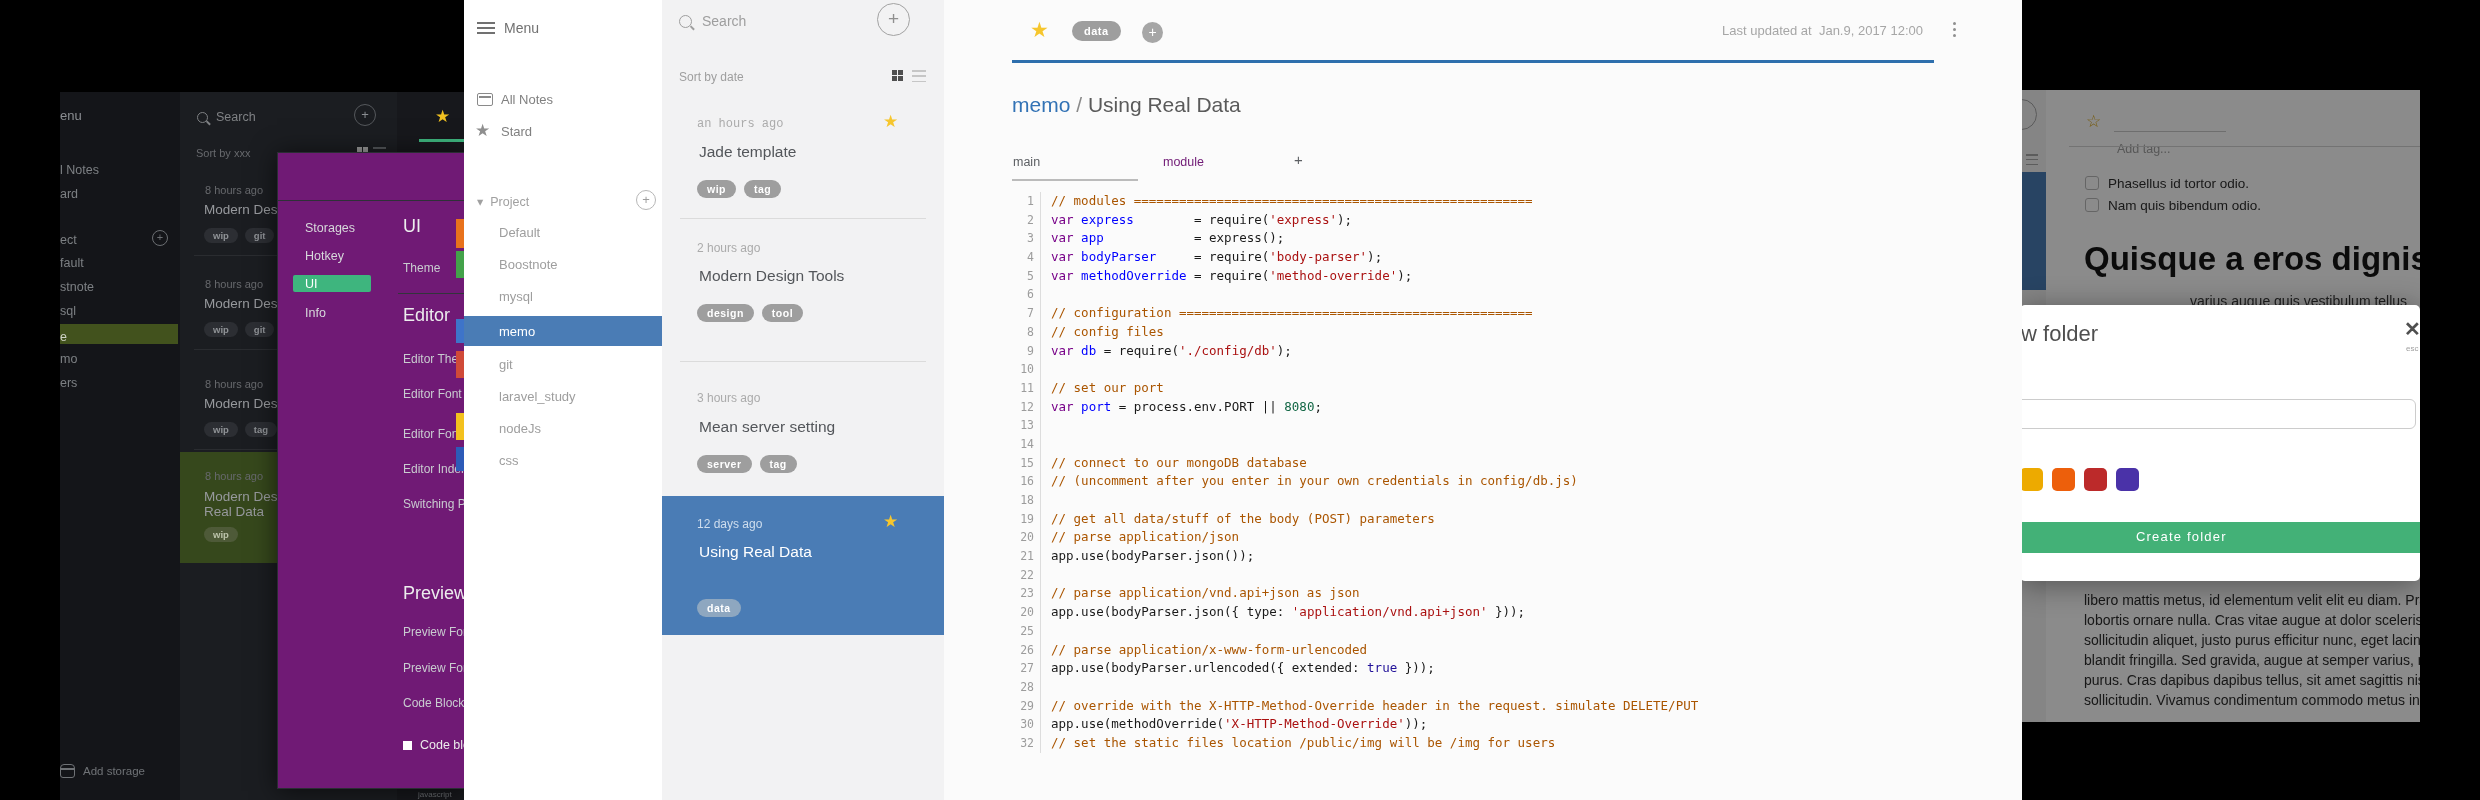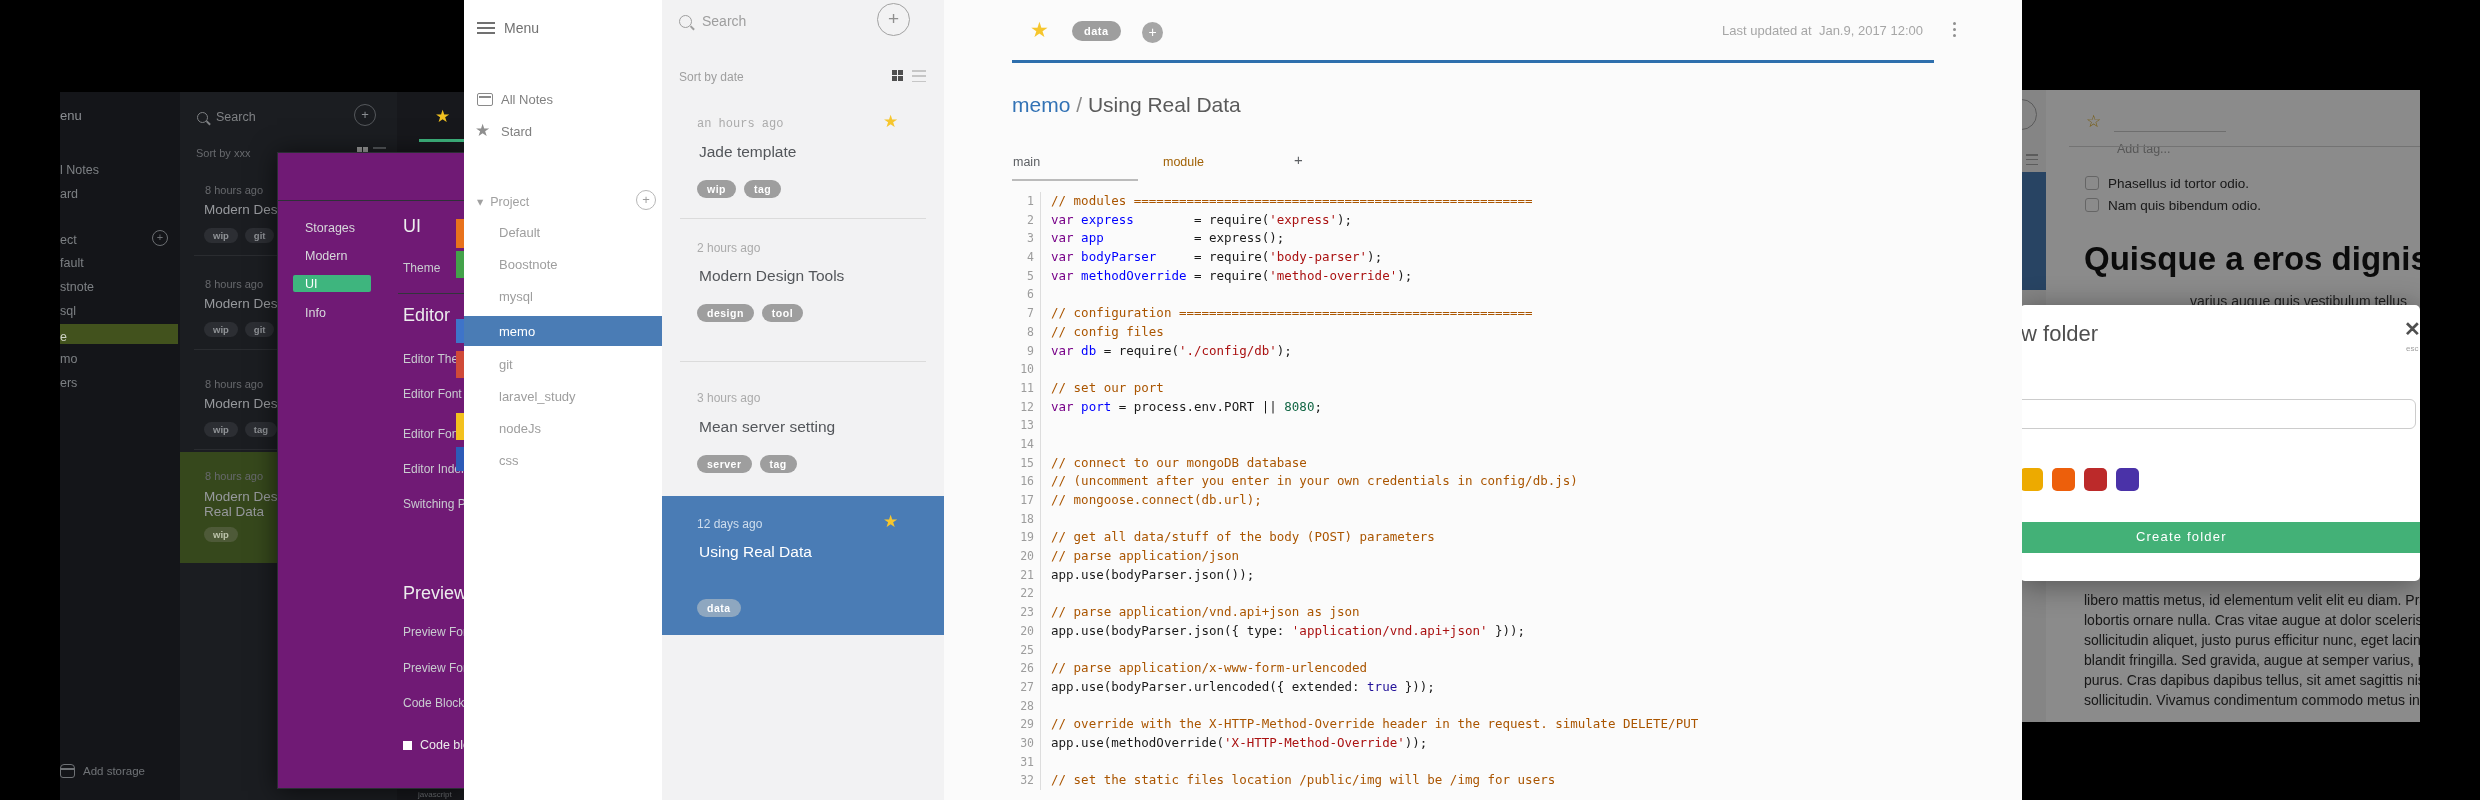--- a/index.html
+++ b/index.html
@@ -102,21 +102,21 @@
   .ed-plus{left:198px;top:22px;width:21px;height:21px;background:#a6a6a6;border-radius:50%;
            color:#fff;font-size:14px;line-height:21px;text-align:center;}
   .ed-updated{right:99px;top:23px;font-size:13px;color:#a6a6a6;white-space:pre;}
   .kebab{left:1009px;top:22px;display:flex;flex-direction:column;gap:3px;}
   .kebab span{width:3px;height:3px;border-radius:50%;background:#8f8f8f;}
   .ed-blueline{left:68px;top:60px;width:922px;height:3px;background:#2e6fad;}
   .ed-title{left:68px;top:93px;font-size:21px;color:#5a5a5a;}
   .ed-crumb{color:#3272b5;}
   .ed-sep{color:#8a8a8a;}
   .ed-tab{font-size:12.5px;color:#5c5f63;}
-  .ed-tab.dim{color:#a16207;}
+  .ed-tab.dim{color:#701a75;}
   .ed-addtab{left:350px;top:151px;font-size:15px;color:#5c5f63;}
   .ed-underline{left:68px;top:179px;width:126px;height:2px;background:#bbbbbb;}
   #code{left:68px;top:192px;font-family:"DejaVu Sans Mono",monospace;}
   .cm-line{display:flex;height:18.7px;line-height:18.7px;font-size:12.5px;}
   .cm-g{width:22px;flex:none;text-align:right;padding-right:6px;border-right:1px solid #ddd;
         color:#9c9c9c;font-size:11.5px;}
   .cm-t{padding-left:10px;white-space:pre;color:#000;}
   .tok-c{color:#aa5500;} .tok-k{color:#770088;} .tok-d{color:#0000ff;}
   .tok-s{color:#aa1111;} .tok-n{color:#116644;} .tok-a{color:#221199;} .tok-p{color:#1a1a1a;}
 
@@ -238,21 +238,21 @@
       <div class="abs d-star" style="left:38px;top:14px;">★</div>
       <div class="abs d-greenline" style="left: 22px; top: 47px; width: 45px; background: rgb(62, 181, 126);"></div>
     </div>
 
     <div class="abs d-lang nw" style="left:358px;top:698px;">javascript</div>
 
     <div class="d-settings">
       <div class="abs s-topline"></div>
       <div id="settings-nav">
           <div class="abs s-nav nw" style="top: 68px;">Storages</div>
-          <div class="abs s-nav nw" style="top: 96px;">Modern</div>
+          <div class="abs s-nav nw" style="top: 96px;">Hotkey</div>
           <div class="abs s-nav-pill" style="top: 122px; background: rgb(62, 181, 126);"></div>
           <div class="abs s-nav nw s-nav-sel" style="top: 124px;">UI</div>
           <div class="abs s-nav nw" style="top: 153px;">Info</div>
         </div>
       <div class="abs s-h nw" style="top:63px;">UI</div>
       <div class="abs s-row nw" style="top:108px;">Theme</div>
       <div class="abs s-div"></div>
       <div class="abs s-h nw" style="top:152px;">Editor</div>
       <div id="settings-editor-rows">
           <div class="abs s-row nw" style="top: 199px;">Editor Theme</div>
@@ -443,24 +443,20 @@
         </div>
         <div class="cm-line">
           <span class="cm-g">15</span>
           <span class="cm-t"><span class="tok-c">// connect to our mongoDB database</span></span>
         </div>
         <div class="cm-line">
           <span class="cm-g">16</span>
           <span class="cm-t"><span class="tok-c">// (uncomment after you enter in your own credentials in config/db.js)</span></span>
         </div>
         <div class="cm-line">
-          <span class="cm-g">17</span>
-          <span class="cm-t"><span class="tok-c">// mongoose.connect(db.url);</span></span>
-        </div>
-        <div class="cm-line">
           <span class="cm-g">18</span>
           <span class="cm-t"></span>
         </div>
         <div class="cm-line">
           <span class="cm-g">19</span>
           <span class="cm-t"><span class="tok-c">// get all data/stuff of the body (POST) parameters</span></span>
         </div>
         <div class="cm-line">
           <span class="cm-g">20</span>
           <span class="cm-t"><span class="tok-c">// parse application/json</span></span>
@@ -497,24 +493,20 @@
           <span class="cm-g">28</span>
           <span class="cm-t"></span>
         </div>
         <div class="cm-line">
           <span class="cm-g">29</span>
           <span class="cm-t"><span class="tok-c">// override with the X-HTTP-Method-Override header in the request. simulate DELETE/PUT</span></span>
         </div>
         <div class="cm-line">
           <span class="cm-g">30</span>
           <span class="cm-t"><span class="tok-p">app.use(methodOverride(</span><span class="tok-s">'X-HTTP-Method-Override'</span><span class="tok-p">));</span></span>
-        </div>
-        <div class="cm-line">
-          <span class="cm-g">31</span>
-          <span class="cm-t"></span>
         </div>
         <div class="cm-line">
           <span class="cm-g">32</span>
           <span class="cm-t"><span class="tok-c">// set the static files location /public/img will be /img for users</span></span>
         </div>
       </div>
   </div>
 
   <div id="fragment" class="abs">
     <div class="f-sliver abs">

